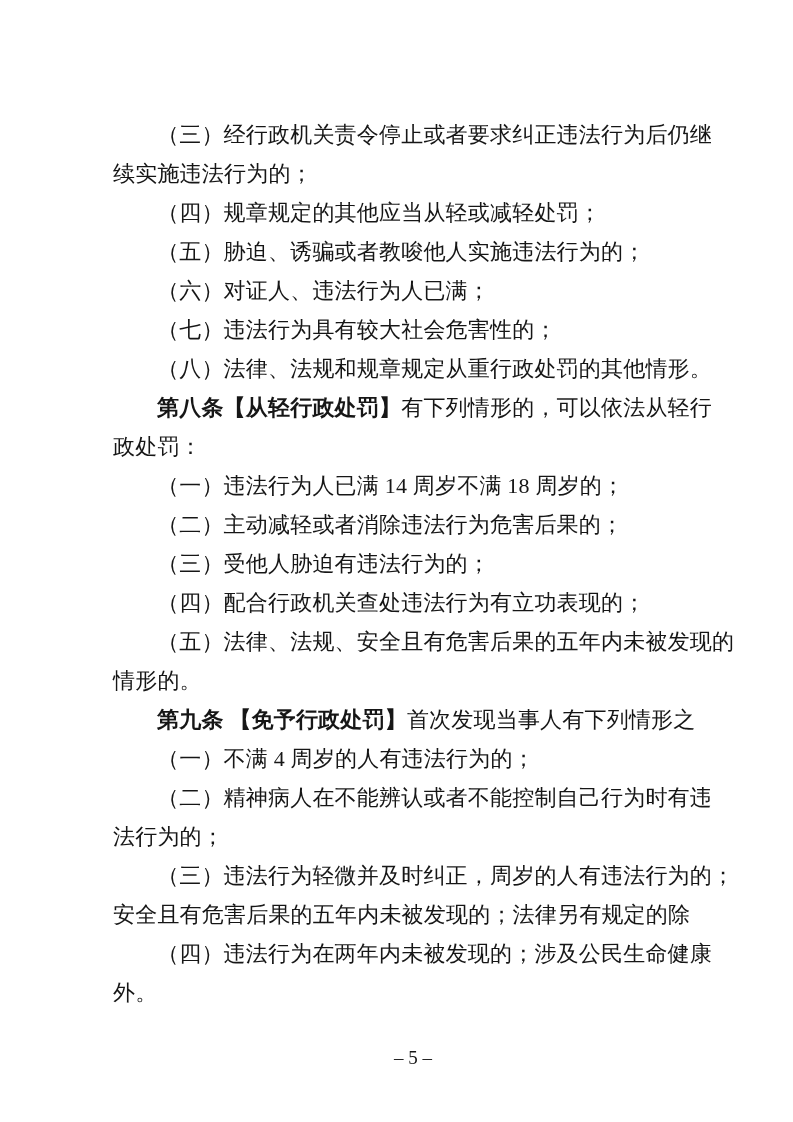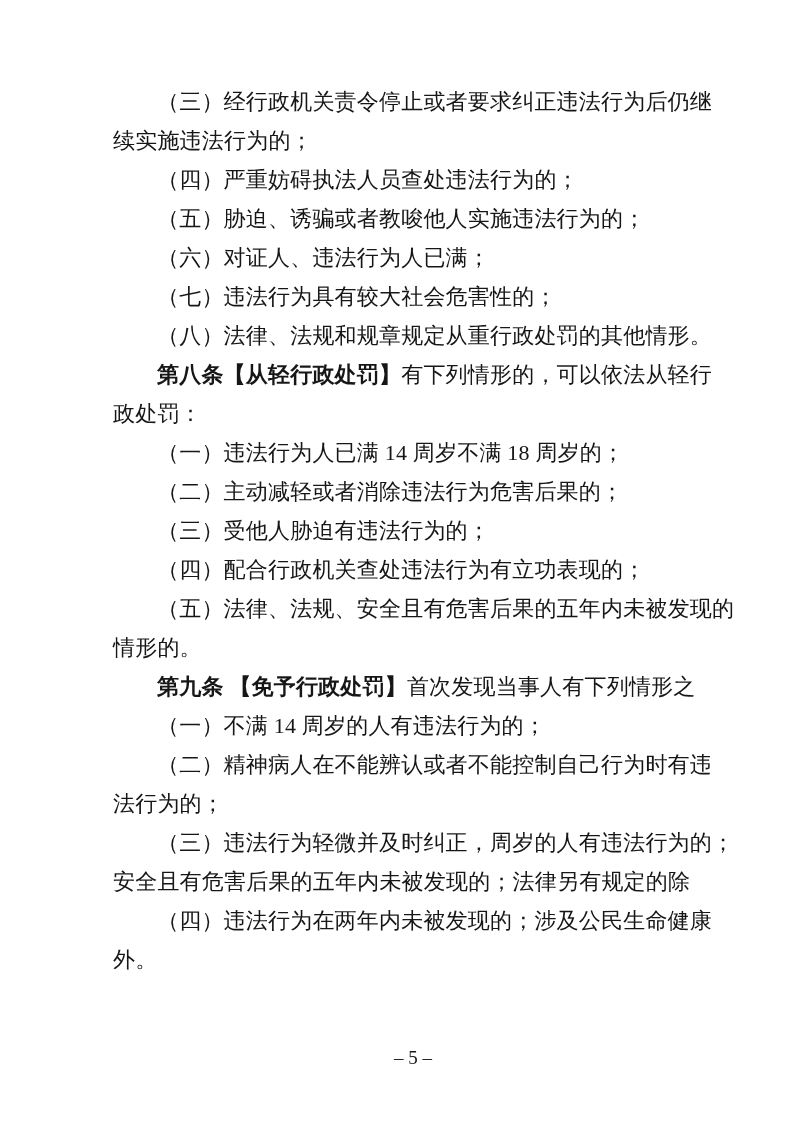--- a/index.html
+++ b/index.html
@@ -12,21 +12,21 @@
     width: 793px;
     height: 1122px;
     background: #ffffff;
     overflow: hidden;
     font-family: "Liberation Serif", "DejaVu Serif", serif;
     color: #161616;
   }
   .text-block {
     position: absolute;
     left: 113px;
-    top: 82px;
+    top: 115px;
     width: 600px;
   }
   .doc-line {
     height: 39px;
     line-height: 39px;
     font-size: 22px;
     white-space: pre;
     letter-spacing: 0.2px;
   }
   .doc-line.indent {
@@ -49,35 +49,35 @@
   }
 </style>
 </head>
 <body>
 
 <div class="page">
   <div class="text-block">
 
   <div class="doc-line indent"><span class="run-regular">（三）经行政机关责令停止或者要求纠正违法行为后仍继</span></div>
       <div class="doc-line"><span class="run-regular">续实施违法行为的；</span></div>
-      <div class="doc-line indent"><span class="run-regular">（四）严重妨碍执法人员查处违法行为的；</span></div>
+      <div class="doc-line indent"><span class="run-regular">（四）规章规定的其他应当从轻或减轻处罚；</span></div>
       <div class="doc-line indent"><span class="run-regular">（五）胁迫、诱骗或者教唆他人实施违法行为的；</span></div>
       <div class="doc-line indent"><span class="run-regular">（六）对证人、违法行为人已满；</span></div>
       <div class="doc-line indent"><span class="run-regular">（七）违法行为具有较大社会危害性的；</span></div>
       <div class="doc-line indent"><span class="run-regular">（八）法律、法规和规章规定从重行政处罚的其他情形。</span></div>
       <div class="doc-line indent"><span class="run-bold">第八条【从轻行政处罚】</span><span class="run-regular">有下列情形的，可以依法从轻行</span></div>
       <div class="doc-line"><span class="run-regular">政处罚：</span></div>
       <div class="doc-line indent"><span class="run-regular">（一）违法行为人已满 14 周岁不满 18 周岁的；</span></div>
       <div class="doc-line indent"><span class="run-regular">（二）主动减轻或者消除违法行为危害后果的；</span></div>
       <div class="doc-line indent"><span class="run-regular">（三）受他人胁迫有违法行为的；</span></div>
       <div class="doc-line indent"><span class="run-regular">（四）配合行政机关查处违法行为有立功表现的；</span></div>
       <div class="doc-line indent"><span class="run-regular">（五）法律、法规、安全且有危害后果的五年内未被发现的</span></div>
       <div class="doc-line"><span class="run-regular">情形的。</span></div>
       <div class="doc-line indent"><span class="run-bold">第九条 【免予行政处罚】</span><span class="run-regular">首次发现当事人有下列情形之</span></div>
-      <div class="doc-line indent"><span class="run-regular">（一）不满 14 周岁的人有违法行为的；</span></div>
+      <div class="doc-line indent"><span class="run-regular">（一）不满 4 周岁的人有违法行为的；</span></div>
       <div class="doc-line indent"><span class="run-regular">（二）精神病人在不能辨认或者不能控制自己行为时有违</span></div>
       <div class="doc-line"><span class="run-regular">法行为的；</span></div>
       <div class="doc-line indent"><span class="run-regular">（三）违法行为轻微并及时纠正，周岁的人有违法行为的；</span></div>
       <div class="doc-line"><span class="run-regular">安全且有危害后果的五年内未被发现的；法律另有规定的除</span></div>
       <div class="doc-line indent"><span class="run-regular">（四）违法行为在两年内未被发现的；涉及公民生命健康</span></div>
       <div class="doc-line"><span class="run-regular">外。</span></div>
     </div>
   <div class="footer">– 5 –</div>
 </div>
 

